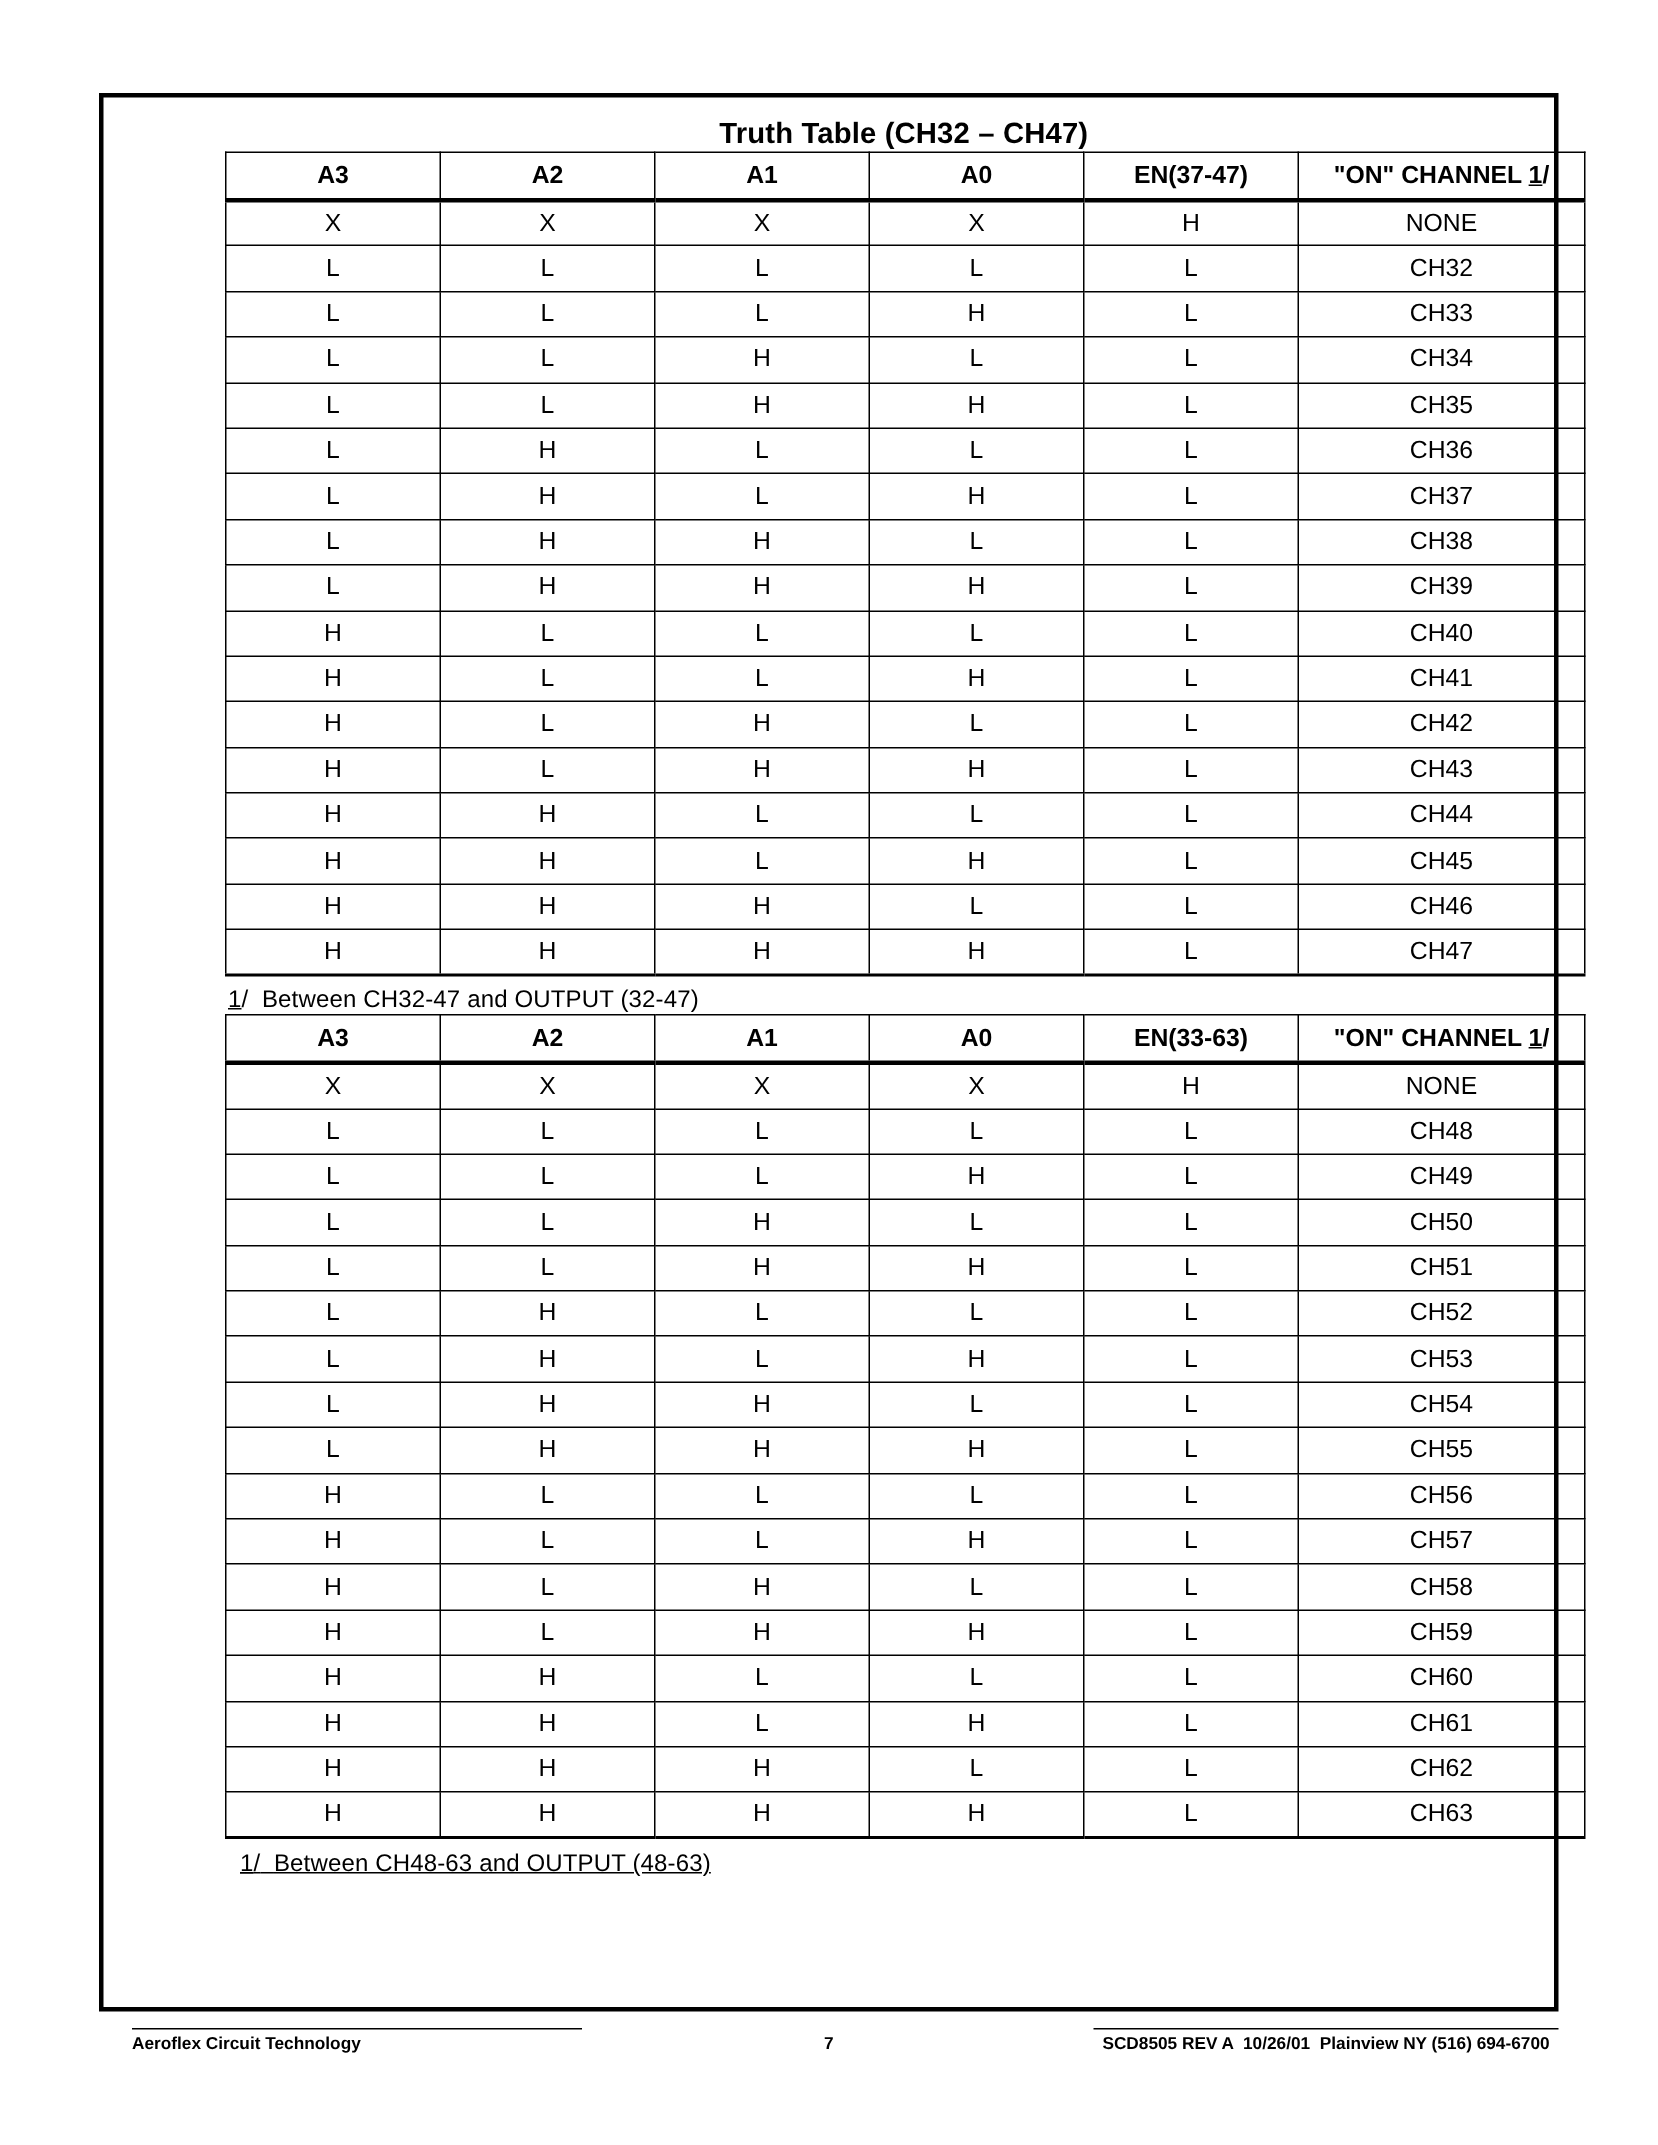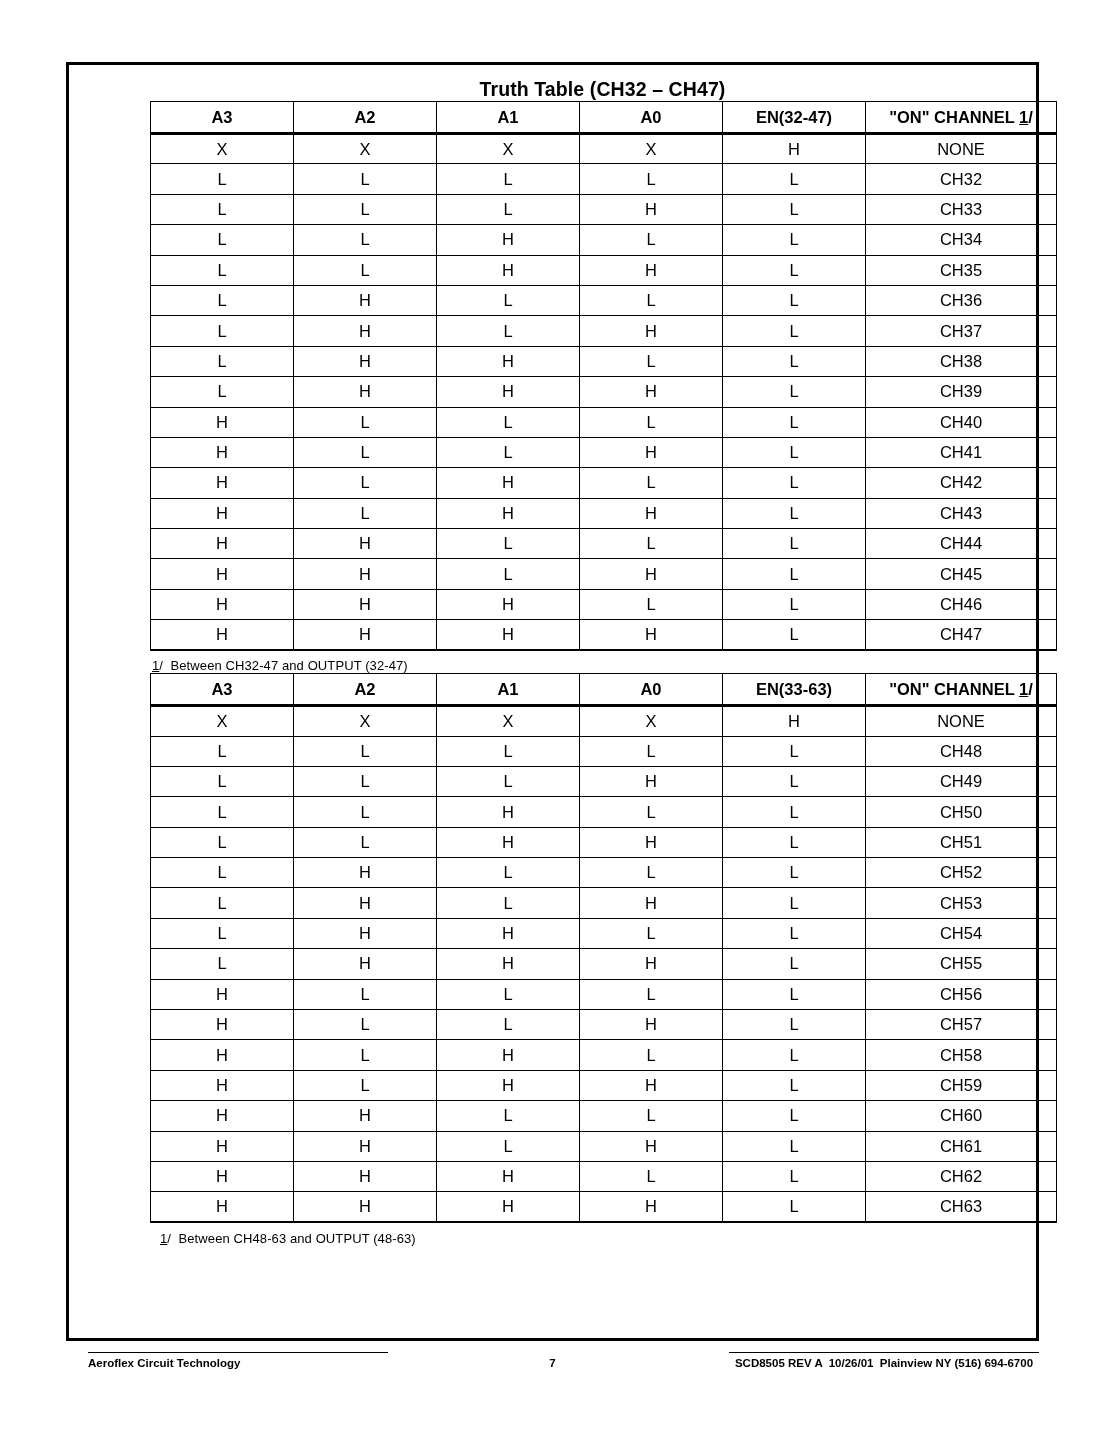--- a/index.html
+++ b/index.html
@@ -79,26 +79,26 @@
     font-weight: normal;
   }
   table.truth tbody tr:last-child td {
     border-bottom: 2.2px solid #000;
   }
 
   .fn-mark { text-decoration: underline; }
   .fn-slash { text-decoration: none; }
 
   .footnote {
-    font-size: 13px;
+    font-size: 16px;
     margin-top: 7px;
     letter-spacing: 0.1px;
   }
   #footnote-1 { margin-left: 36px; }
-  #footnote-2 { margin-left: 44px; margin-top: 8px; }
+  #footnote-2 { margin-left: 44px; margin-top: 8px; text-decoration: underline; }
   .footnote .num { text-decoration: underline; }
 
   .page-footer {
     position: absolute;
     left: 66px;
     top: 1352px;
     width: 973px;
     height: 40px;
   }
   .footer-left {
@@ -151,21 +151,21 @@
         <col class="c">
         <col class="c">
         <col class="last">
     </colgroup>
     <thead>
       <tr>
         <th>A3</th>
         <th>A2</th>
         <th>A1</th>
         <th>A0</th>
-        <th>EN(32-47)</th>
+        <th>EN(37-47)</th>
         <th><span>"ON" CHANNEL </span><span class="fn-mark">1</span><span class="fn-slash">/</span></th>
       </tr>
     </thead>
     <tbody>
         <tr>
           <td>X</td>
           <td>X</td>
           <td>X</td>
           <td>X</td>
           <td>H</td>

